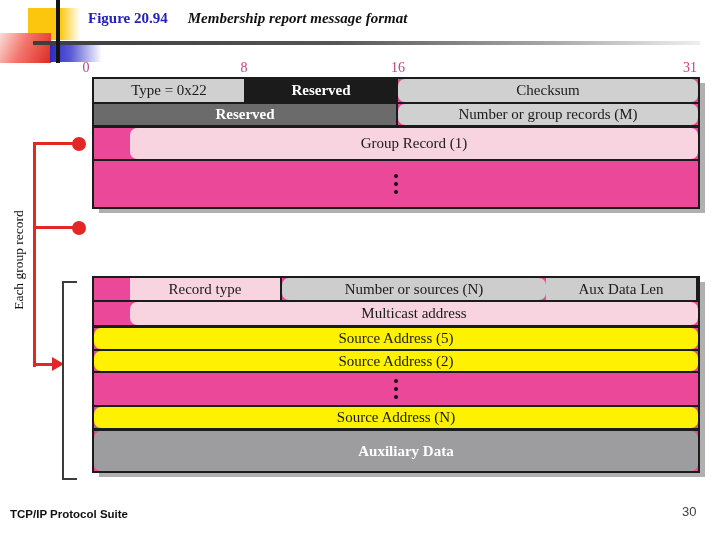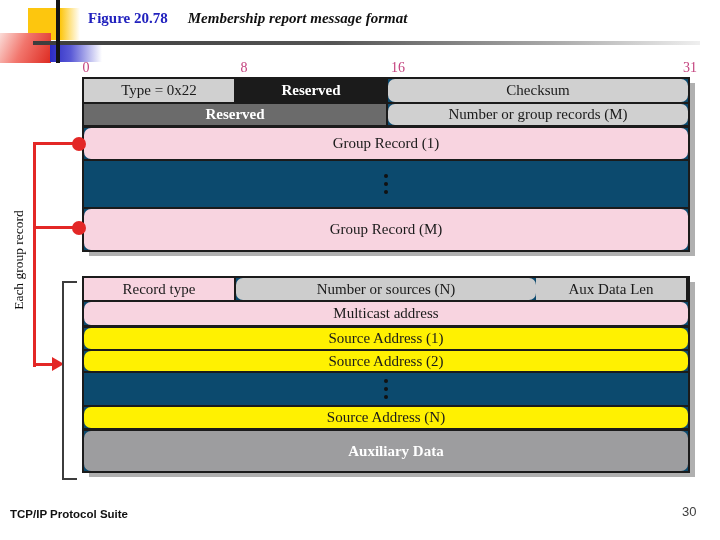--- a/index.html
+++ b/index.html
@@ -19,34 +19,34 @@
 
   
   .title-row{position:absolute;left:88px;top:10px;display:flex;gap:20px;white-space:nowrap;z-index:5;}
   .fig-label{font-size:15px;font-weight:bold;color:#2222be;}
   .fig-title{font-size:15px;font-weight:bold;font-style:italic;color:#111;}
 
   
   .bit-label{position:absolute;top:60px;font-size:14px;color:#c4427e;transform:translateX(-50%);}
 
   
-  .ptable{position:absolute;left:82px;width:608px;border:2px solid #1b1b1b;background:#0c4a6e;
+  .ptable{position:absolute;left:92px;width:608px;border:2px solid #1b1b1b;background:#ec4899;
           box-shadow:6px 5px 0 -1px #b0b0b0;box-sizing:border-box;}
   .prow{display:flex;align-items:stretch;}
   .cell{display:flex;align-items:center;justify-content:center;font-size:15px;line-height:1;
         box-sizing:border-box;overflow:hidden;white-space:nowrap;}
   .sepr{border-right:2px solid #1b1b1b;}
   .sept{border-top:2px solid #1b1b1b;}
   .sept3{border-top:3px solid #1b1b1b;}
 
   .bg-lgray{background:#d0d0d0;}
   .bg-gray2{background:#cdcdcd;}
   .bg-black{background:#1b1b1b;color:#fff;font-weight:bold;}
   .bg-mgray{background:#6b6b6b;color:#fff;font-weight:bold;}
-  .bg-pink{background:#f8d4e0;}
+  .bg-pink{background:#f8d4e0;margin-left:36px;}
   .bg-yellow{background:#fff101;}
   .bg-aux{background:#9d9d9f;color:#fff;font-weight:bold;padding-left:20px;}
 
   .w8{width:152px;}   
   .w16{width:304px;}
   .grow{flex:1;border-radius:7px;}
 
   
   .vdots{display:flex;flex-direction:column;align-items:center;justify-content:center;gap:4px;width:100%;}
   .vdots .dot{width:4px;height:4px;border-radius:50%;background:#111;}
@@ -76,21 +76,21 @@
 
 <div class="slide">
 
   <div class="deco-yellow"></div>
   <div class="deco-red"></div>
   <div class="deco-blue"></div>
   <div class="deco-hline"></div>
   <div class="deco-vline"></div>
 
   <div class="title-row">
-    <span class="fig-label">Figure 20.78</span>
+    <span class="fig-label">Figure 20.94</span>
     <span class="fig-title">Membership report message format</span>
   </div>
 
   <span class="bit-label" style="left:86px;">0</span>
   <span class="bit-label" style="left:244px;">8</span>
   <span class="bit-label" style="left:398px;text-align:center;">16</span>
   <span class="bit-label" style="left:690px;">31</span>
 
   <div class="ptable" style="top:77px;">
     <div class="prow" style="height:23px;">
@@ -105,23 +105,20 @@
     <div class="prow sept3" style="height:31px;">
       <div class="cell grow bg-pink">Group Record (1)</div>
     </div>
     <div class="prow sept" style="height:46px;">
       <div class="vdots">
         <span class="dot"></span>
         <span class="dot"></span>
         <span class="dot"></span>
       </div>
     </div>
-    <div class="prow sept" style="height:41px;">
-      <div class="cell grow bg-pink">Group Record (M)</div>
-    </div>
   </div>
 
   <div class="red" style="left:33px;top:142px;width:3px;height:225px;"></div>
   <div class="red" style="left:33px;top:142px;width:44px;height:3px;"></div>
   <div class="red" style="left:33px;top:226px;width:44px;height:3px;"></div>
   <div class="rc-dot" style="left:72px;top:137px;"></div>
   <div class="rc-dot" style="left:72px;top:221px;"></div>
   <div class="red" style="left:33px;top:363px;width:22px;height:3px;"></div>
   <div class="rc-arrowhead" style="left:52px;top:357px;"></div>
 
@@ -134,21 +131,21 @@
   <div class="ptable" style="top:276px;">
     <div class="prow" style="height:22px;">
       <div class="cell w8 sepr bg-pink">Record type</div>
       <div class="cell grow bg-gray2">Number or sources (N)</div>
       <div class="cell w8 sepr bg-gray2">Aux Data Len</div>
     </div>
     <div class="prow sept" style="height:23px;">
       <div class="cell grow bg-pink">Multicast address</div>
     </div>
     <div class="prow sept3" style="height:21px;">
-      <div class="cell grow bg-yellow">Source Address (1)</div>
+      <div class="cell grow bg-yellow">Source Address (5)</div>
     </div>
     <div class="prow sept" style="height:20px;">
       <div class="cell grow bg-yellow">Source Address (2)</div>
     </div>
     <div class="prow sept" style="height:32px;">
       <div class="vdots">
         <span class="dot"></span>
         <span class="dot"></span>
         <span class="dot"></span>
       </div>

